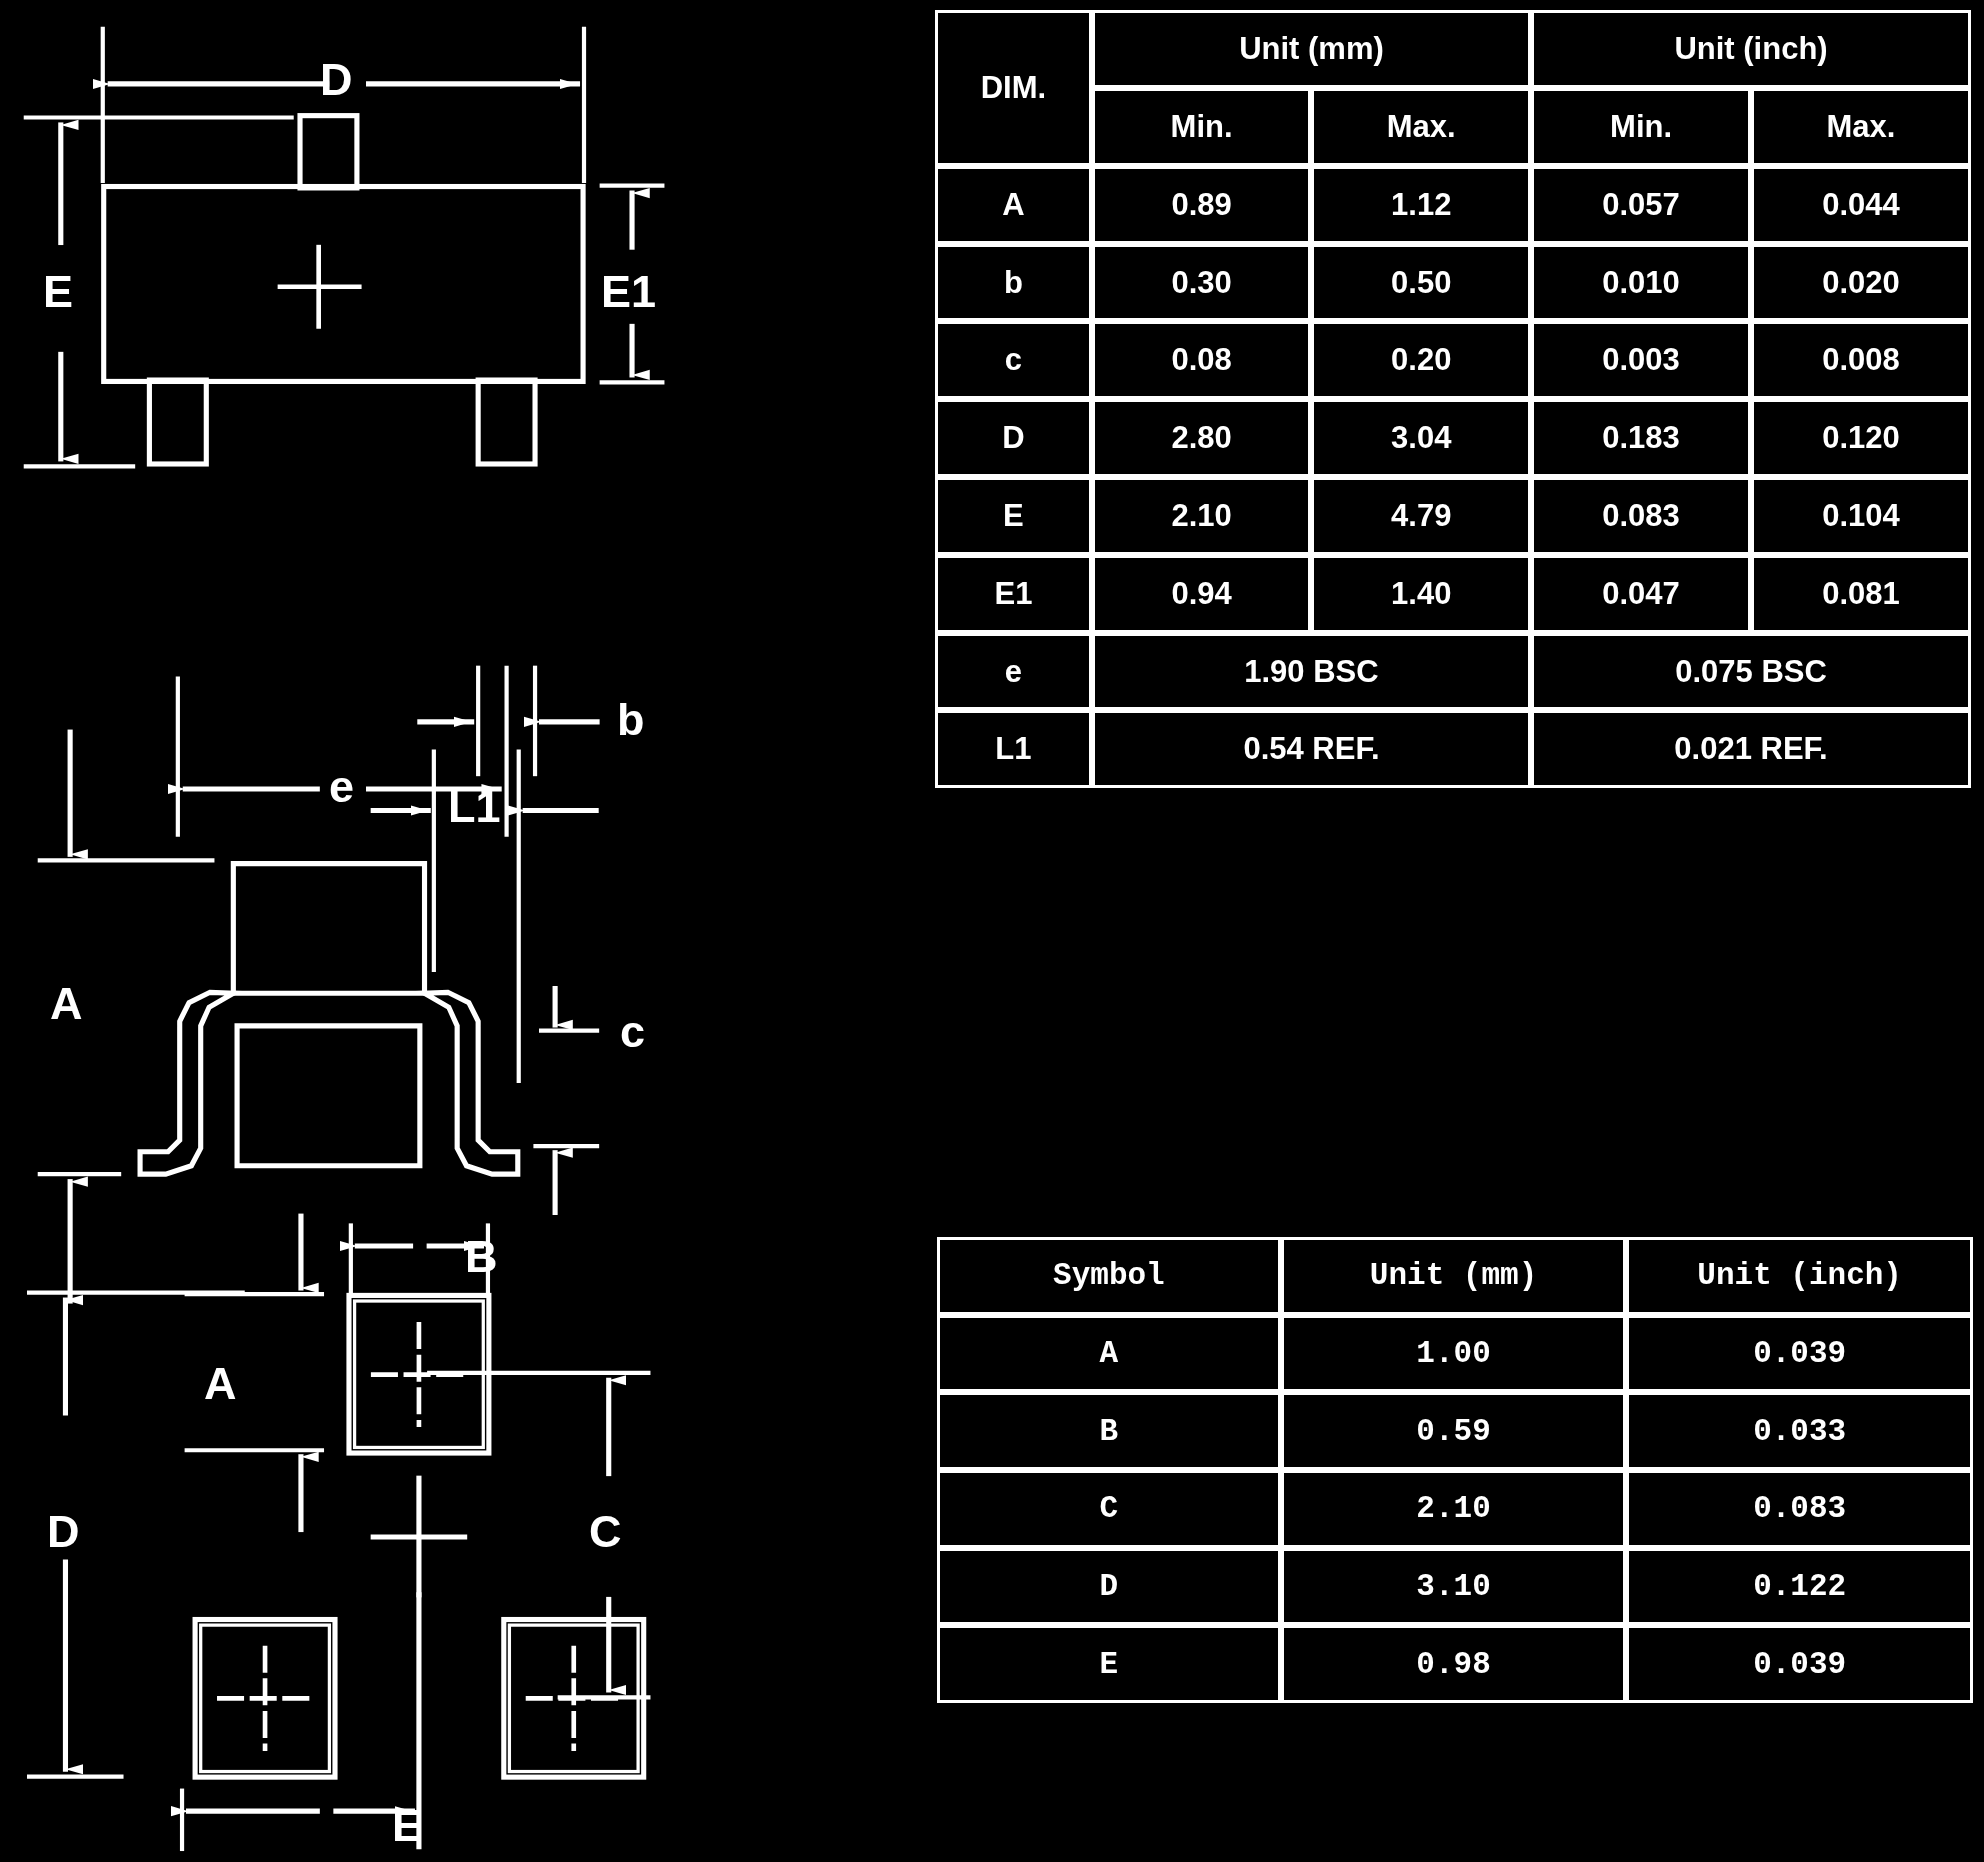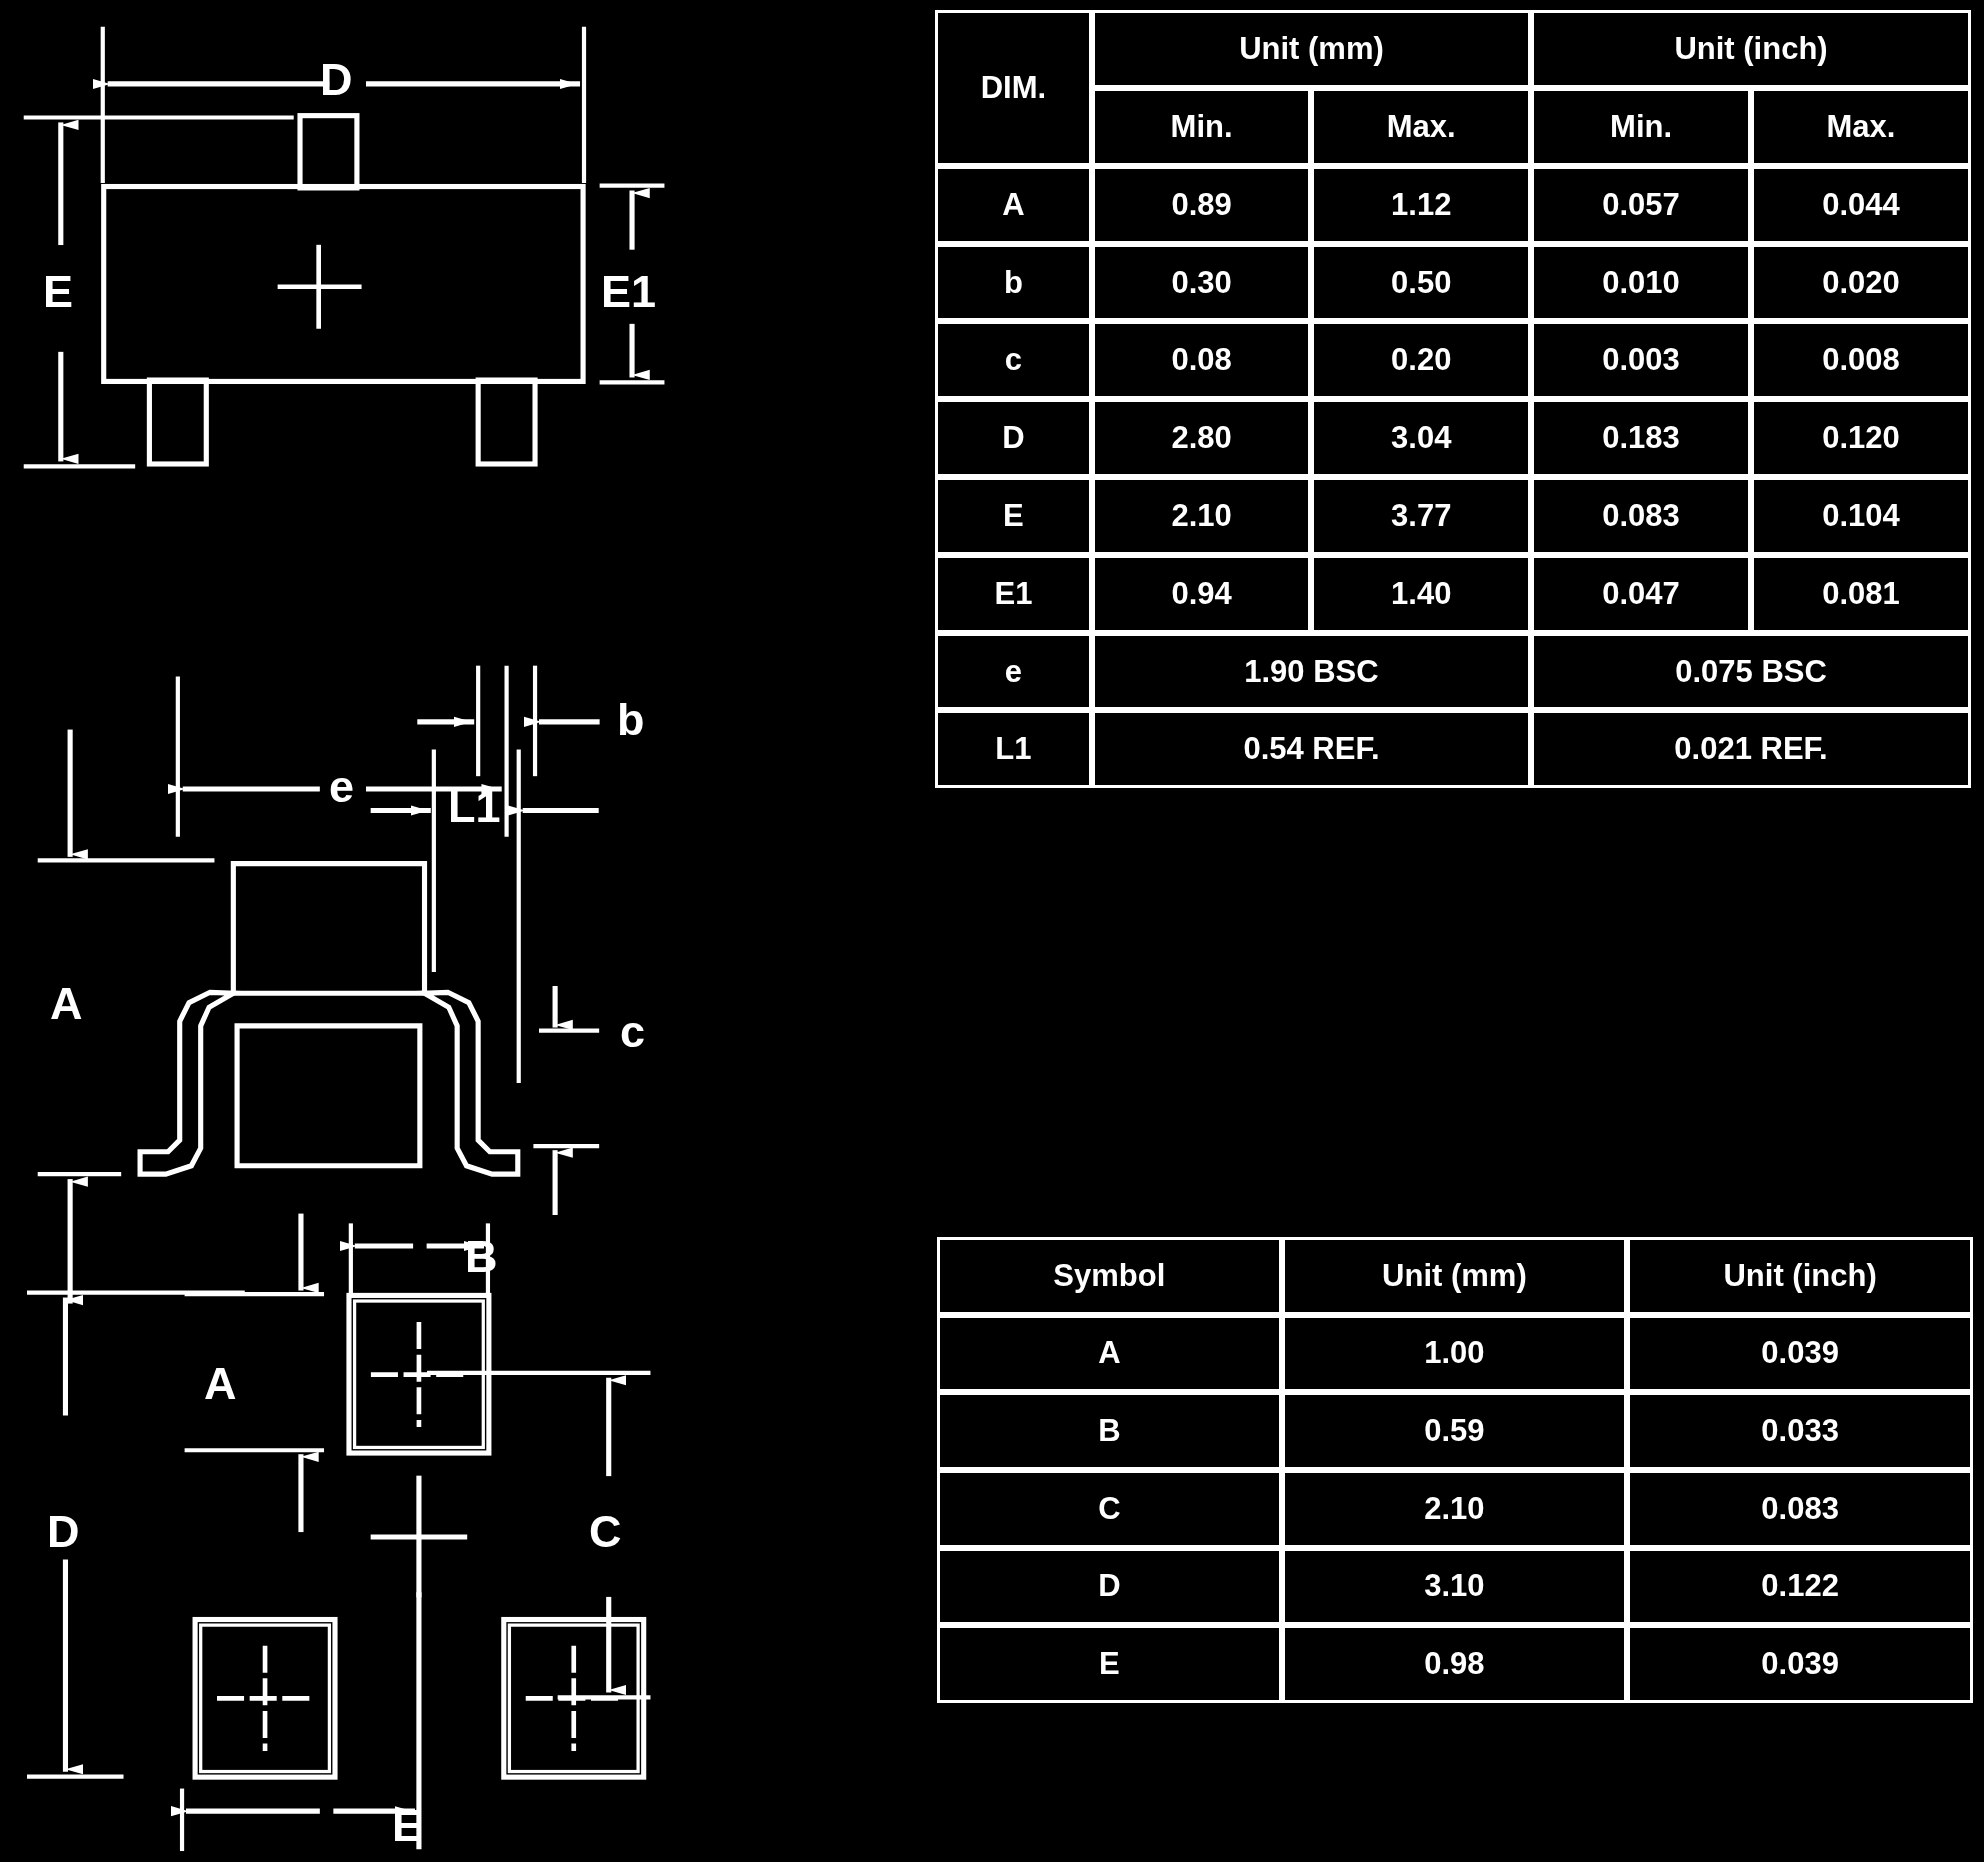--- a/index.html
+++ b/index.html
@@ -46,20 +46,21 @@
   #table-mechanical .val-col{width:219px;}
 
   #table-footprint{
     left:937px;top:1237px;
     width:1036px;height:466px;
     font-size:31px;
   }
   #table-footprint td,#table-footprint th{
     border-width:3.3px;
     height:71px;
+    font-family:Liberation Mono, monospace;
   }
   #table-footprint .sym-col{width:345px;}
   #table-footprint .unit-col{width:345px;}
 </style>
 </head>
 <body>
 
 <div class="canvas">
 
   <svg viewBox="0 0 4256 3993" xmlns="http://www.w3.org/2000/svg">
@@ -245,21 +246,21 @@
       <tr>
         <td>D</td>
         <td>2.80</td>
         <td>3.04</td>
         <td>0.183</td>
         <td>0.120</td>
       </tr>
       <tr>
         <td>E</td>
         <td>2.10</td>
-        <td>3.77</td>
+        <td>4.79</td>
         <td>0.083</td>
         <td>0.104</td>
       </tr>
       <tr>
         <td>E1</td>
         <td>0.94</td>
         <td>1.40</td>
         <td>0.047</td>
         <td>0.081</td>
       </tr>

